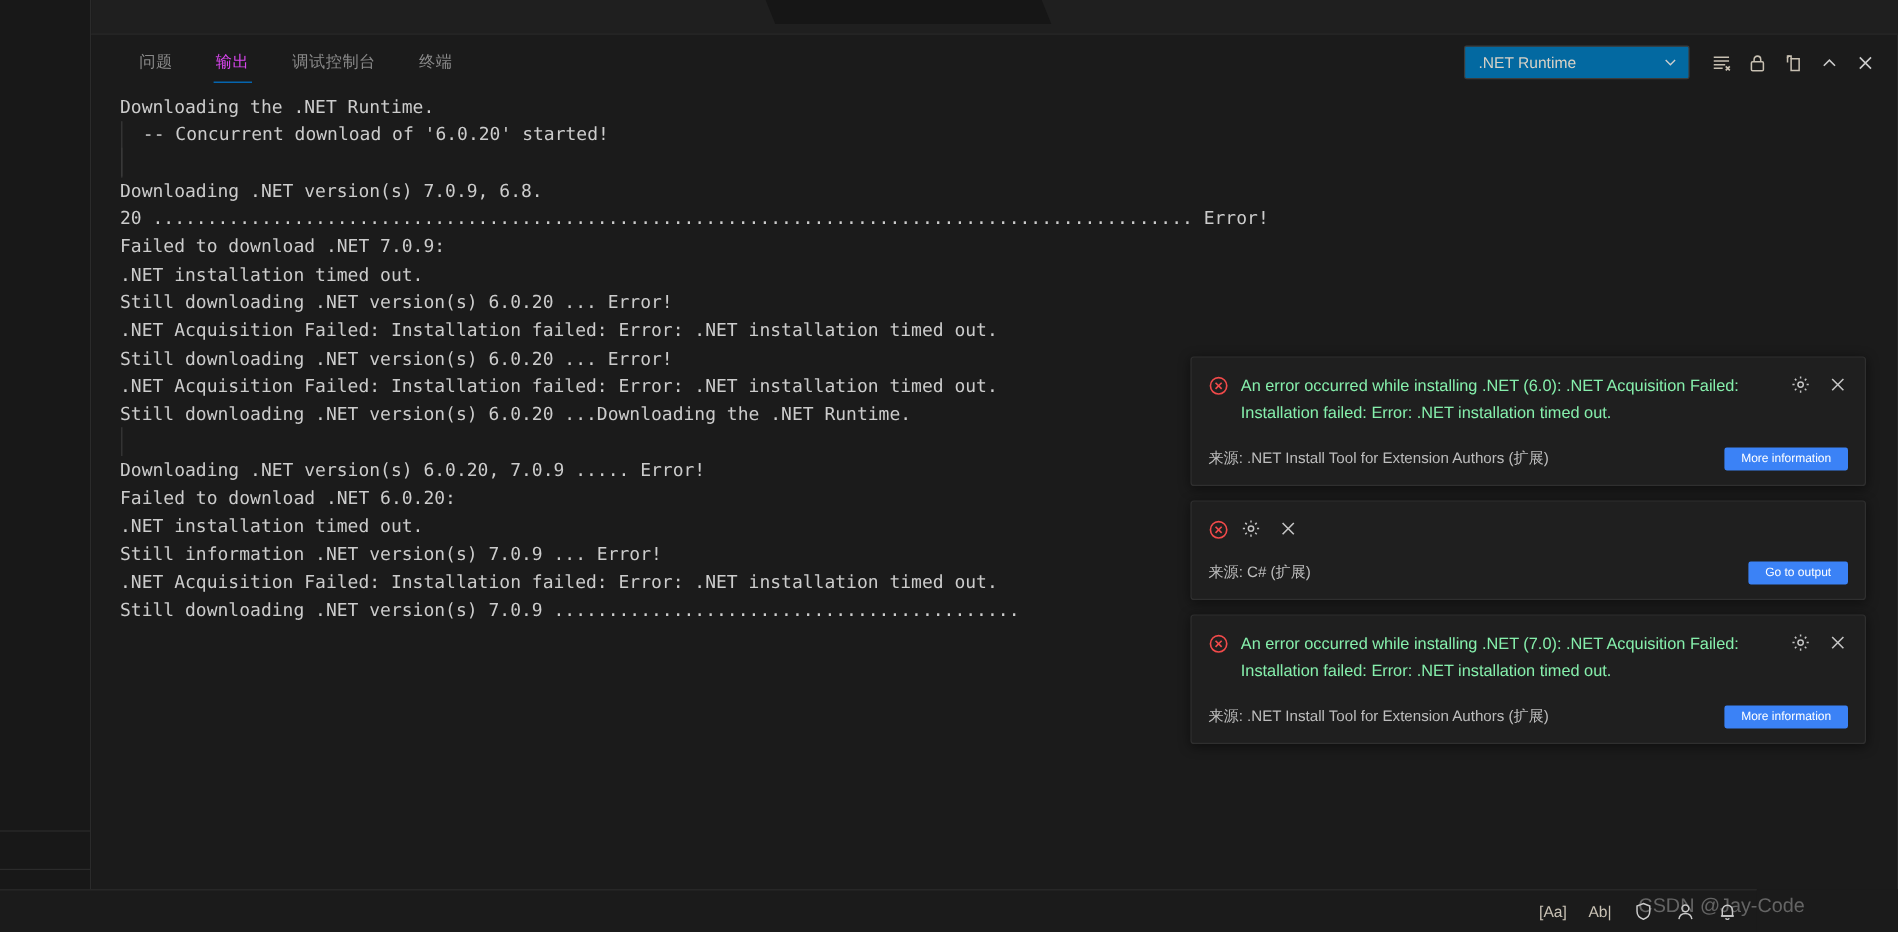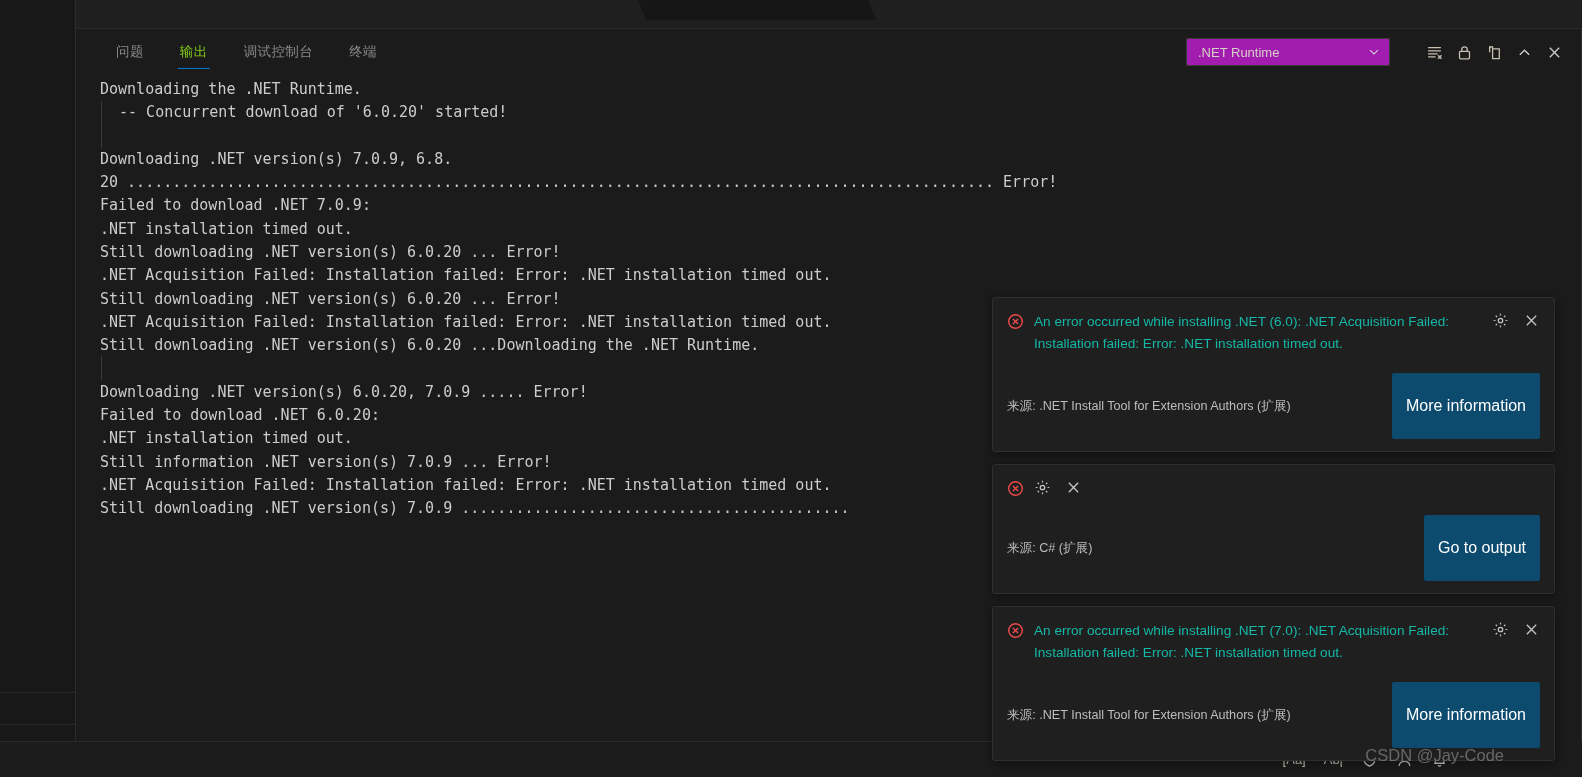--- a/index.html
+++ b/index.html
@@ -69,46 +69,46 @@
     position: relative;
     height: 46px;
     display: flex;
     align-items: center;
     padding: 0 18px;
     font-size: 13.5px;
     color: #8a8a8a;
     cursor: pointer;
     letter-spacing: .4px;
   }
-  .panel-tab.active { color: #84cc16; }
+  .panel-tab.active { color: #d946ef; }
   .panel-tab.active::after {
     content: "";
     position: absolute;
     left: 16px; right: 16px; bottom: 6px;
     height: 1.5px;
     background: #0078d4;
   }
 
   .panel-actions {
     position: absolute;
     right: 14px; top: 0;
     height: 46px;
     display: flex;
     align-items: center;
     gap: 2px;
   }
   .channel-select {
-    width: 204px; height: 28px;
-    background: #a21caf;
+    width: 188px; height: 28px;
+    background: #0369a1;
     border: 1px solid #3c3c3c;
     border-radius: 2px;
     display: flex;
     align-items: center;
     padding: 0 8px 0 11px;
-    margin-right: 28px;
+    margin-right: 10px;
     cursor: pointer;
   }
   .channel-select .label {
     flex: 1;
     font-size: 13px;
     color: #d8d1c6;
     white-space: nowrap;
     overflow: hidden;
   }
   .chev {
@@ -192,21 +192,21 @@
   .err-icon {
     flex: none;
     width: 17px; height: 17px;
     margin-top: 2px;
     margin-right: 10px;
   }
   .toast-msg {
     flex: 1;
     font-size: 13.6px;
     line-height: 22px;
-    color: #14b8a6;
+    color: #86efac;
     padding-right: 8px;
   }
   .toast-icons {
     flex: none;
     display: flex;
     align-items: center;
     gap: 14px;
     margin-top: 1px;
   }
   .toast-icon {
@@ -218,26 +218,26 @@
     display: flex;
     align-items: center;
     justify-content: space-between;
     margin-top: 18px;
   }
   .toast-source {
     font-size: 12.6px;
     color: #bdbdbd;
   }
   .toast-btn {
-    background: #0c4a6e;
+    background: #3b82f6;
     color: #ffffff;
-    font-size: 16px;
+    font-size: 10px;
     border: none;
     border-radius: 2px;
-    padding: 24px 14px;
+    padding: 4px 14px;
     cursor: pointer;
     font-family: "Liberation Sans", sans-serif;
     white-space: nowrap;
   }
 
   
   .statusbar {
     position: absolute;
     left: 0; bottom: 0;
     width: 1464px; height: 36px;

